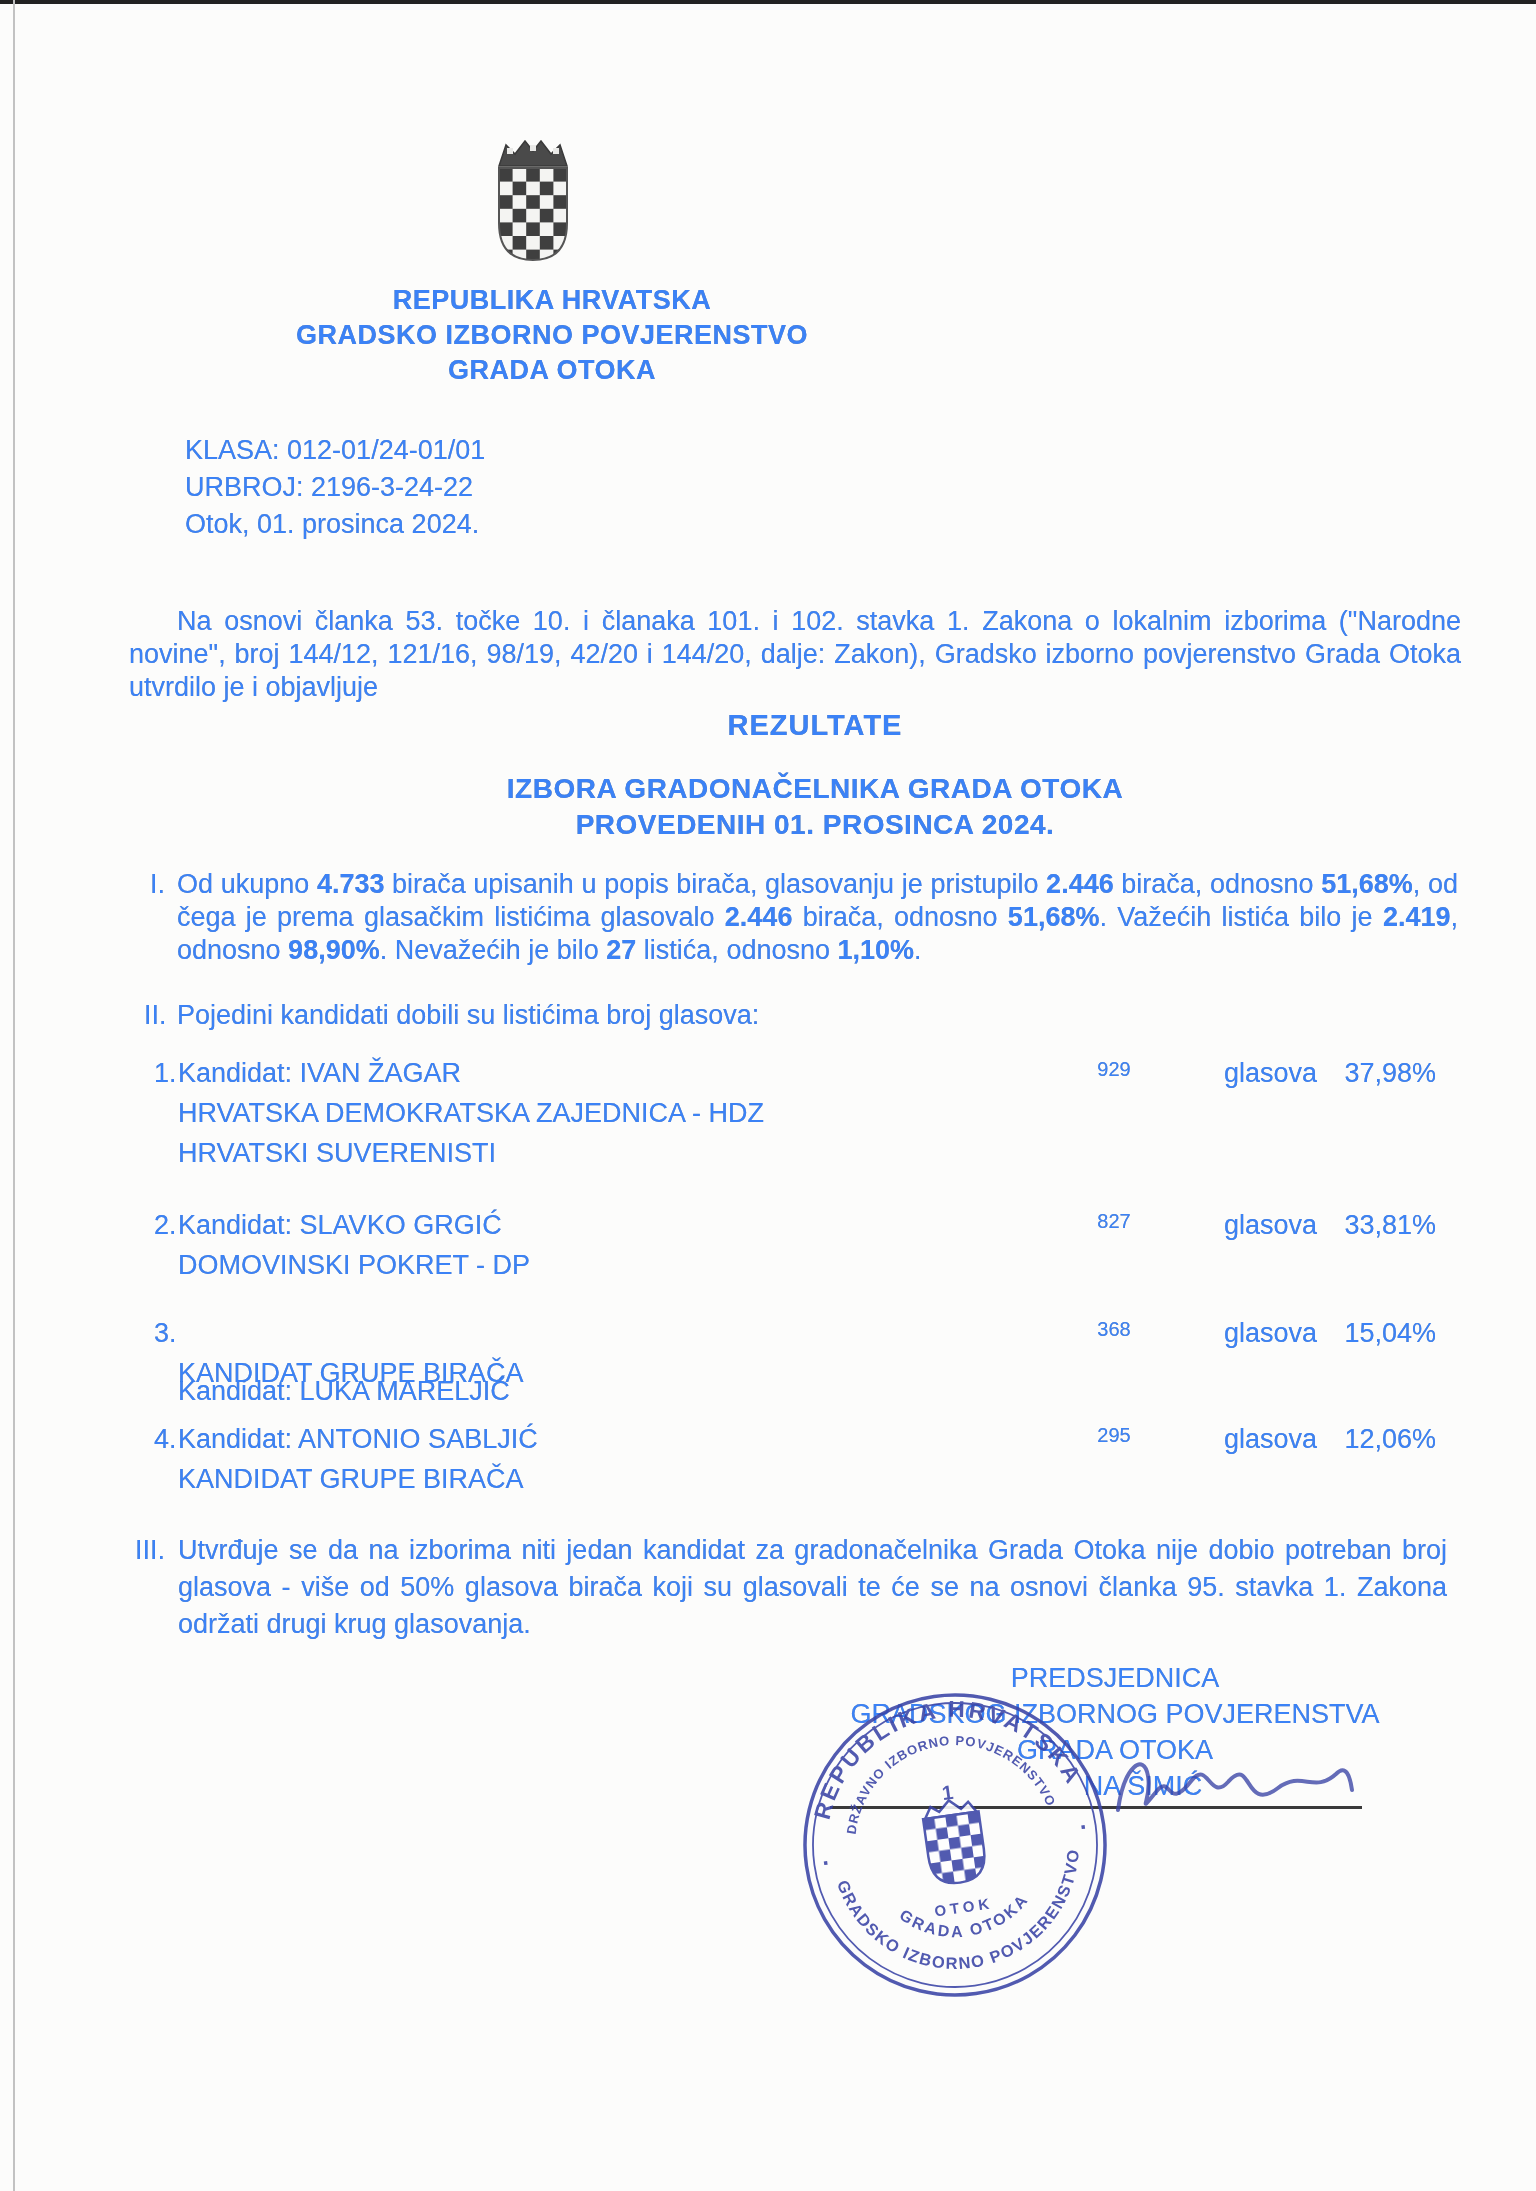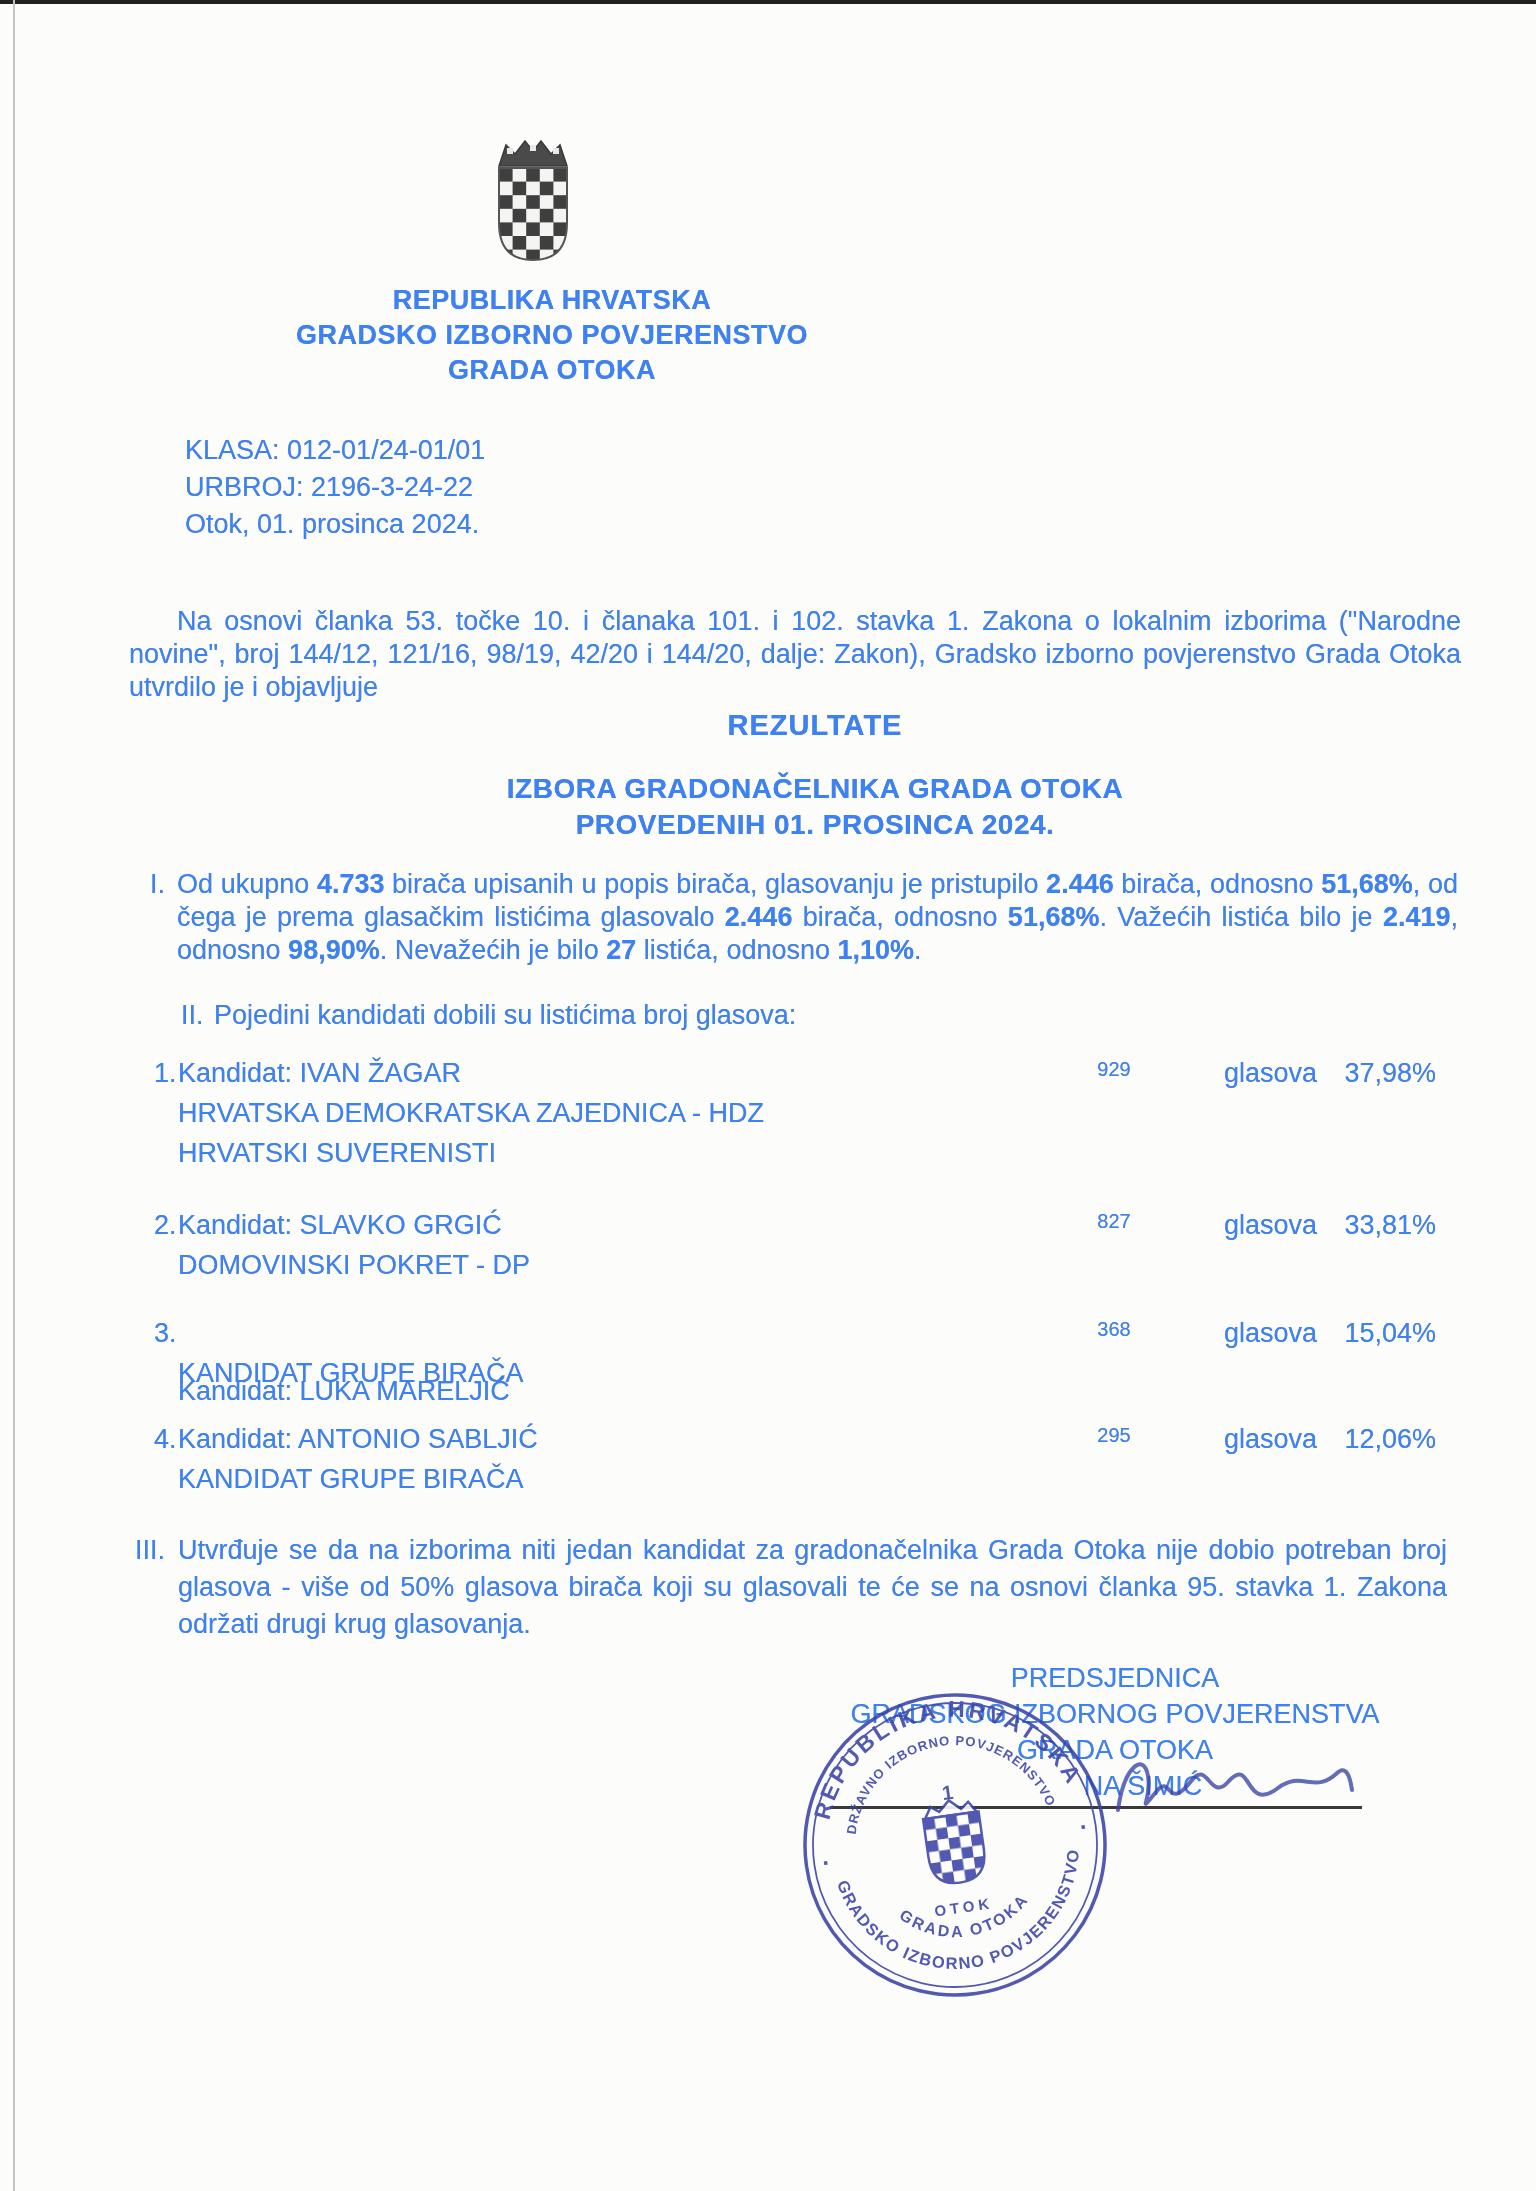--- a/index.html
+++ b/index.html
@@ -26,21 +26,21 @@
          text-shadow:0 0 .5px rgba(40,40,40,.45);margin-left:6px;}
   .titles{position:absolute;left:95px;top:709px;width:1440px;text-align:center;
           font-weight:bold;text-shadow:0 0 .6px rgba(30,30,30,.55);}
   .title-main{font-size:29px;margin-bottom:29px;letter-spacing:1px;}
   .title-sub{font-size:28px;line-height:36px;letter-spacing:.5px;}
   .para{position:absolute;font-size:27px;text-align:justify;
         text-shadow:0 0 .5px rgba(40,40,40,.45);}
   .para .marker{position:absolute;left:0;top:0;}
   .sec1{left:150px;top:868px;width:1308px;line-height:33px;padding-left:27px;}
   .sec2h{position:absolute;left:144px;top:1000px;font-size:27px;padding-left:33px;
-         text-shadow:0 0 .5px rgba(40,40,40,.45);margin-left:37px;}
+         text-shadow:0 0 .5px rgba(40,40,40,.45);}
   .sec2h .marker{position:absolute;left:0;top:0;}
   .sec3{left:135px;top:1532px;width:1312px;line-height:37px;padding-left:43px;}
   .cand-line{position:absolute;font-size:27px;white-space:nowrap;
              text-shadow:0 0 .5px rgba(40,40,40,.45);}
   .cand-num{position:absolute;width:24px;}
   .votes-num{position:absolute;left:1075px;width:78px;text-align:center;font-size:20px;
              text-shadow:0 0 .5px rgba(40,40,40,.45);}
   .votes-label{position:absolute;left:1224px;font-size:27px;
              text-shadow:0 0 .5px rgba(40,40,40,.45);}
   .votes-pct{position:absolute;left:1306px;width:130px;text-align:right;font-size:27px;

